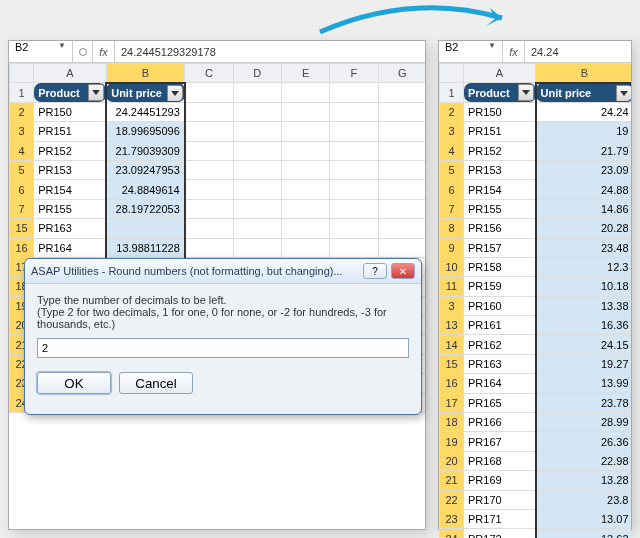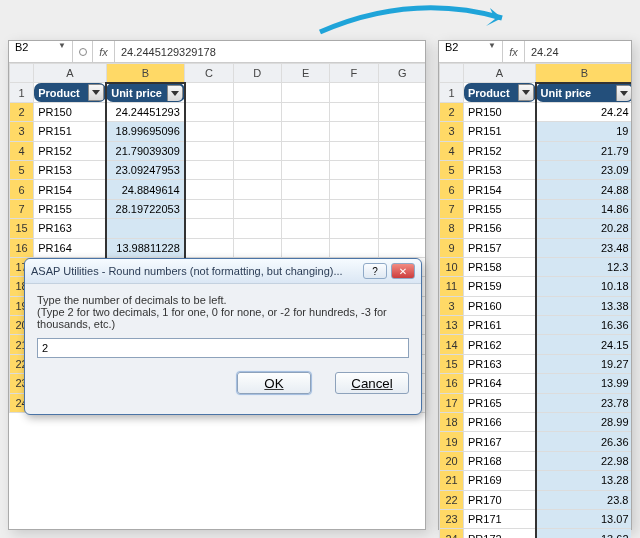--- a/index.html
+++ b/index.html
@@ -72,21 +72,21 @@
   .dlg-title-text { color:#2b3c55; }
   .dlg-btns { display:flex; gap:4px; }
   .dlg-help, .dlg-close {
     width:24px; height:16px; border:1px solid #8fa9c7; border-radius:3px;
     background:linear-gradient(#fafcff,#dfe8f2);
     display:flex; align-items:center; justify-content:center; font-size:10px;
   }
   .dlg-close { background:linear-gradient(#f28b82,#cc3d3d); color:#fff; }
   .dlg-body { padding:10px 12px 20px 12px; color:#333; }
   .dlg-input { width:100%; border:1px solid #8da2bb; background:#fff; padding:2px 4px; margin-top:8px; height:20px; font-size:11px; }
-  .dlg-actions { display:flex; justify-content:flex-end; gap:24px; margin-top:14px;text-decoration:underline; }
+  .dlg-actions { display:flex; gap:8px; margin-top:14px; }
   .dlg-btn { width:74px; height:22px; border:1px solid #8da2bb; background:linear-gradient(#fdfefe,#e7edf3); border-radius:3px; }
   .dlg-btn.default { outline:1px solid #a6bfe0; box-shadow:0 0 2px #7db2e8; }
 
   
   .arrow { position:absolute; left:312px; top:2px; width:210px; height:36px; z-index:2; }
 </style>
 </head>
 <body>
 
 <svg class="arrow" viewBox="0 0 210 36">

